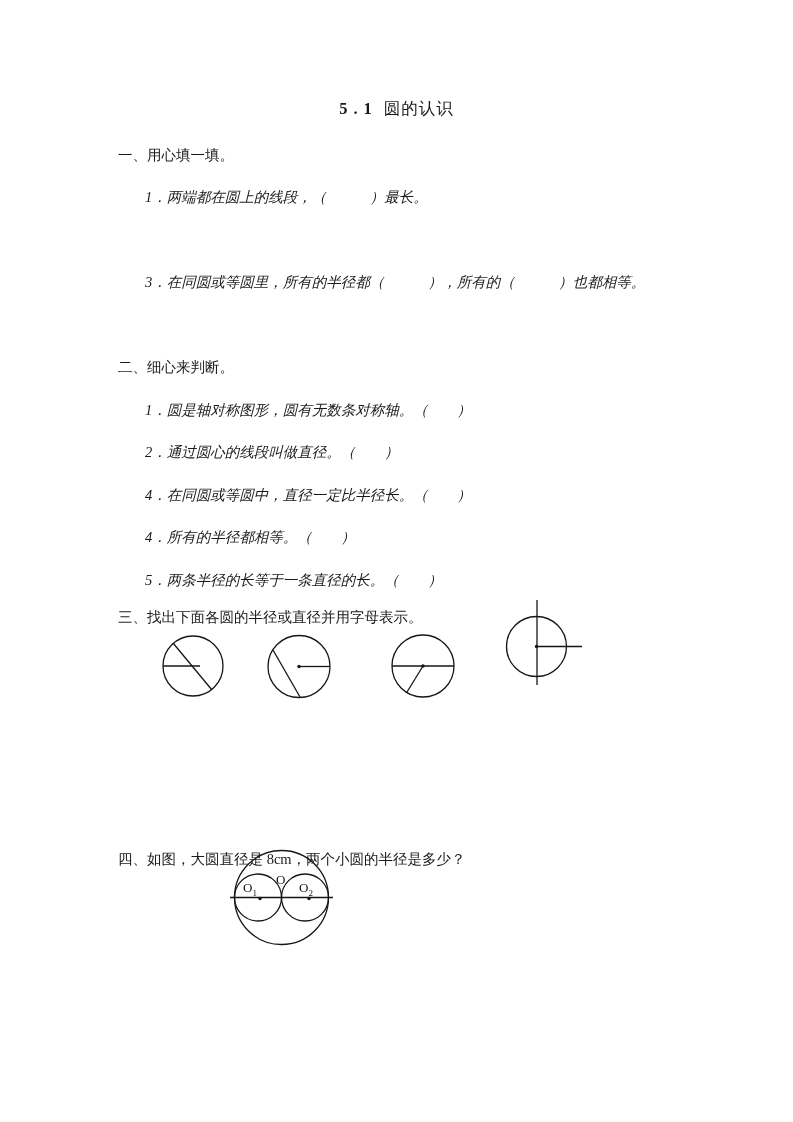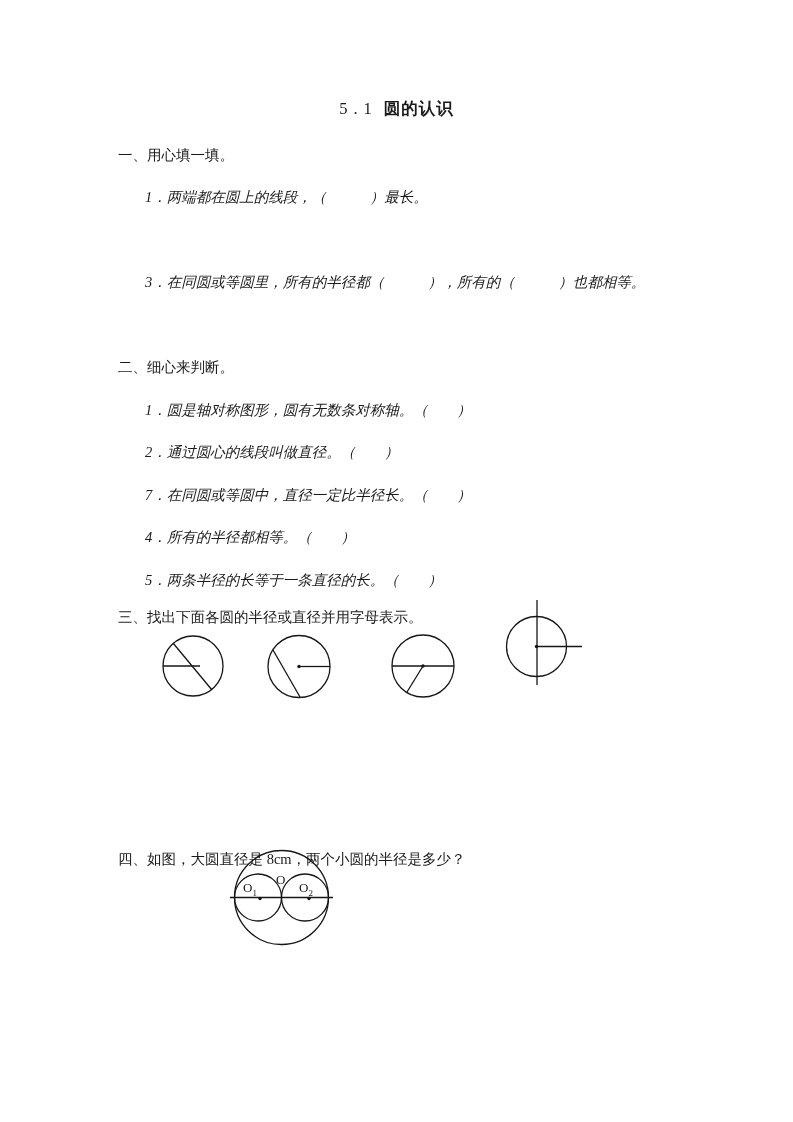--- a/index.html
+++ b/index.html
@@ -17,22 +17,22 @@
   .title {
     position: absolute;
     top: 97px;
     left: 0;
     width: 100%;
     text-align: center;
     font-size: 16.5px;
     line-height: 24px;
     white-space: nowrap;
   }
-  .title-num { letter-spacing: 6px; font-weight: normal; }
-  .title-text { font-weight: bold; margin-left: 6px; letter-spacing: 1px; }
+  .title-num { letter-spacing: 6px; font-weight: bold; }
+  .title-text { font-weight: normal; margin-left: 6px; letter-spacing: 1px; }
   .line {
     position: absolute;
     line-height: 20px;
     height: 20px;
     white-space: nowrap;
   }
   .sec  { left: 118px; }
   .item { left: 145px; font-style: italic; }
   .fig3 { position: absolute; left: 150px; top: 593px; }
   .fig4 { position: absolute; left: 225px; top: 843px; }
@@ -57,21 +57,21 @@
     <span class="title-num">5.1</span><span class="title-text">圆的认识</span>
   </div>
 
   <div class="line sec" style="top:145px">一、用心填一填。</div>
   <div class="line item" style="top:187px">1．两端都在圆上的线段，（　　　）最长。</div>
   <div class="line item" style="top:272px">3．在同圆或等圆里，所有的半径都（　　　），所有的（　　　）也都相等。</div>
 
   <div class="line sec" style="top:357px">二、细心来判断。</div>
   <div class="line item" style="top:400px">1．圆是轴对称图形，圆有无数条对称轴。（　　）</div>
   <div class="line item" style="top:442px">2．通过圆心的线段叫做直径。（　　）</div>
-  <div class="line item" style="top:485px">7．在同圆或等圆中，直径一定比半径长。（　　）</div>
+  <div class="line item" style="top:485px">4．在同圆或等圆中，直径一定比半径长。（　　）</div>
   <div class="line item" style="top:527px">4．所有的半径都相等。（　　）</div>
   <div class="line item" style="top:570px">5．两条半径的长等于一条直径的长。（　　）</div>
 
   <div class="line sec" style="top:607px">三、找出下面各圆的半径或直径并用字母表示。</div>
 
   <svg class="fig3" width="440" height="115" viewBox="0 0 440 115">
 
     <circle class="outline" cx="43" cy="73" r="30"></circle>
     <line x1="23" y1="50" x2="62" y2="97"></line>
     <line x1="13" y1="73" x2="50" y2="73"></line>

